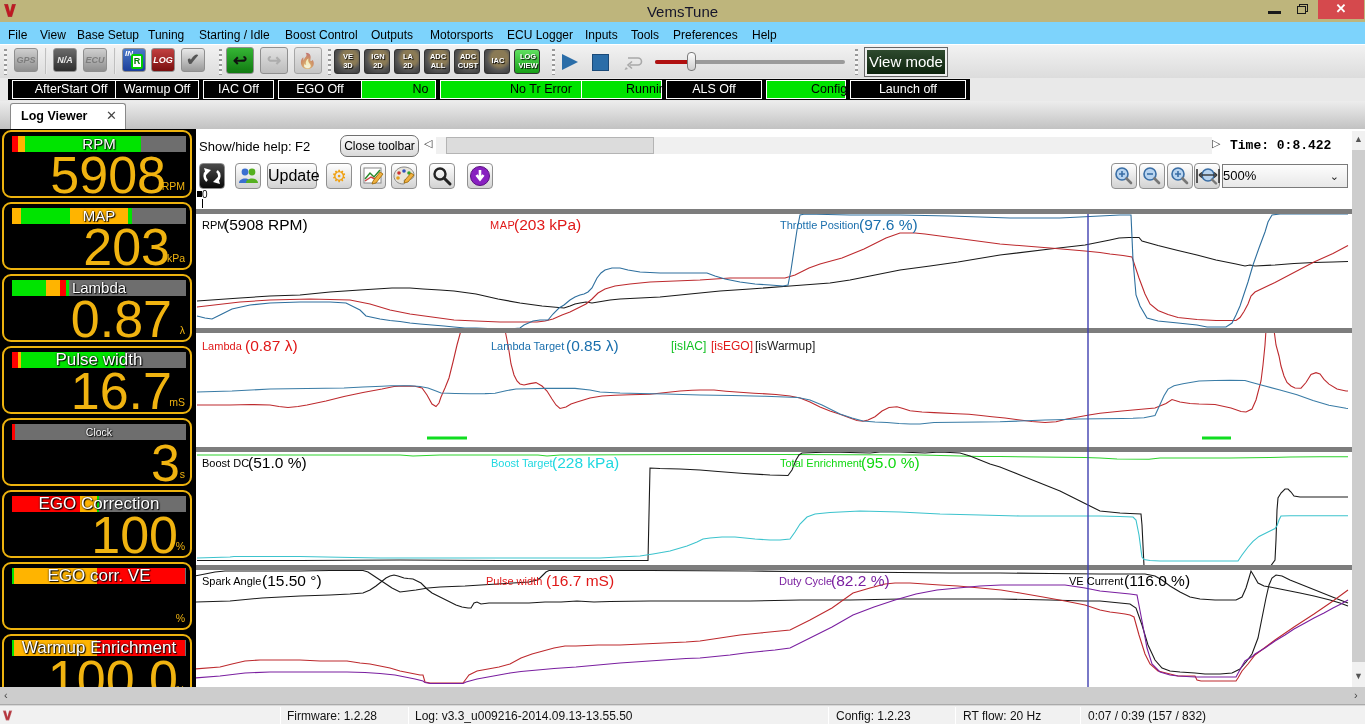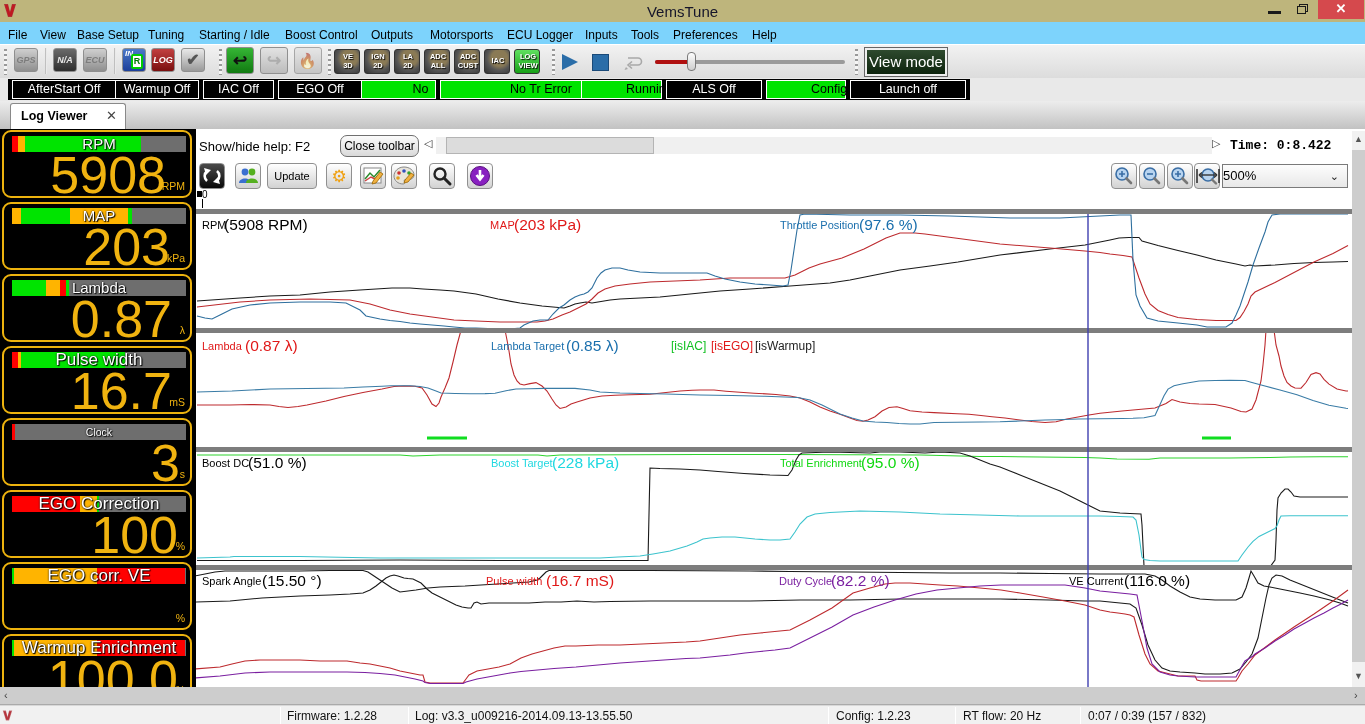--- a/index.html
+++ b/index.html
@@ -148,21 +148,21 @@
       </svg>
     <div class="abs" style="left:655px;top:15px;width:190px;height:4px;background:#9a9a9a;border-radius:2px"></div>
     <div class="abs" style="left:655px;top:15px;width:36px;height:4px;background:#b01010;border-radius:2px"></div>
     <div class="abs" style="left:687px;top:7px;width:9px;height:19px;background:linear-gradient(#fdfdfd,#cfcfcf);border:1px solid #7a7a7a;border-radius:4px"></div>
     <div class="grip" style="left:855px"></div>
     <div class="abs" style="left:865px;top:3px;width:82px;height:28px;background:linear-gradient(#2e4a2e,#0d230d);border:2px solid #efefef;outline:1px solid #666;color:#fff;font-size:15px;text-align:center;line-height:24px">View mode</div>
   </div>
 
   <div id="indrow" class="abs">
     <div id="idark"></div>
-    <div class="ind indb" style="left:12px;width:104px">AfterStart Off</div>
+    <div class="ind indb" style="left:12px;width:118px">AfterStart Off</div>
     <div class="ind indb" style="left:115px;width:84px">Warmup Off</div>
     <div class="ind indb" style="left:203px;width:71px">IAC Off</div>
     <div class="ind indb" style="left:278px;width:84px">EGO Off</div>
     <div class="ind indg" style="left:361px;width:75px">No Tr E</div>
     <div class="ind indg" style="left:440px;width:158px">No Tr Error</div>
     <div class="ind indg" style="left:581px;width:81px">Running On</div>
     <div class="ind indb" style="left:666px;width:96px">ALS Off</div>
     <div class="ind indg" style="left:766px;width:80px">Config A</div>
     <div class="ind indb" style="left:850px;width:116px">Launch off</div>
   </div>
@@ -279,21 +279,21 @@
         </svg>
     </div>
     <div class="cbtn" style="left:39px">
       <svg width="24" height="24" viewBox="0 0 24 24">
       <circle cx="9" cy="8" r="3.4" fill="#3a6fd0"></circle>
           <path d="M3,19 C3,13 15,13 15,19 Z" fill="#3a6fd0"></path>
       <circle cx="16" cy="8" r="3.4" fill="#55b020"></circle>
           <path d="M10,19 C10,13 22,13 22,19 Z" fill="#55b020"></path>
         </svg>
     </div>
-    <div class="cbtn" style="left:71px;width:50px;font-size:11px;text-align:center;line-height:24px">Update</div>
+    <div class="cbtn" style="left:71px;width:50px;font-size:16px;text-align:center;line-height:24px">Update</div>
     <div class="cbtn" style="left:130px;font-size:17px;text-align:center;line-height:25px;color:#f0a010">⚙</div>
     <div class="cbtn" style="left:164px">
       <svg width="24" height="24" viewBox="0 0 24 24">
           <rect x="3" y="4" width="17" height="15" fill="#fff" stroke="#888"></rect>
       <polyline points="4,15 9,9 13,13 19,6" stroke="#2a8a2a" fill="none" stroke-width="1.5"></polyline>
       <polyline points="4,17 10,13 14,15 19,10" stroke="#d04040" fill="none" stroke-width="1.5"></polyline>
       <path d="M12,17 L19,8 L22,10 L15,19 L11,20 Z" fill="#f0b040" stroke="#996600" stroke-width="0.8"></path>
         </svg>
     </div>
     <div class="cbtn" style="left:195px">

